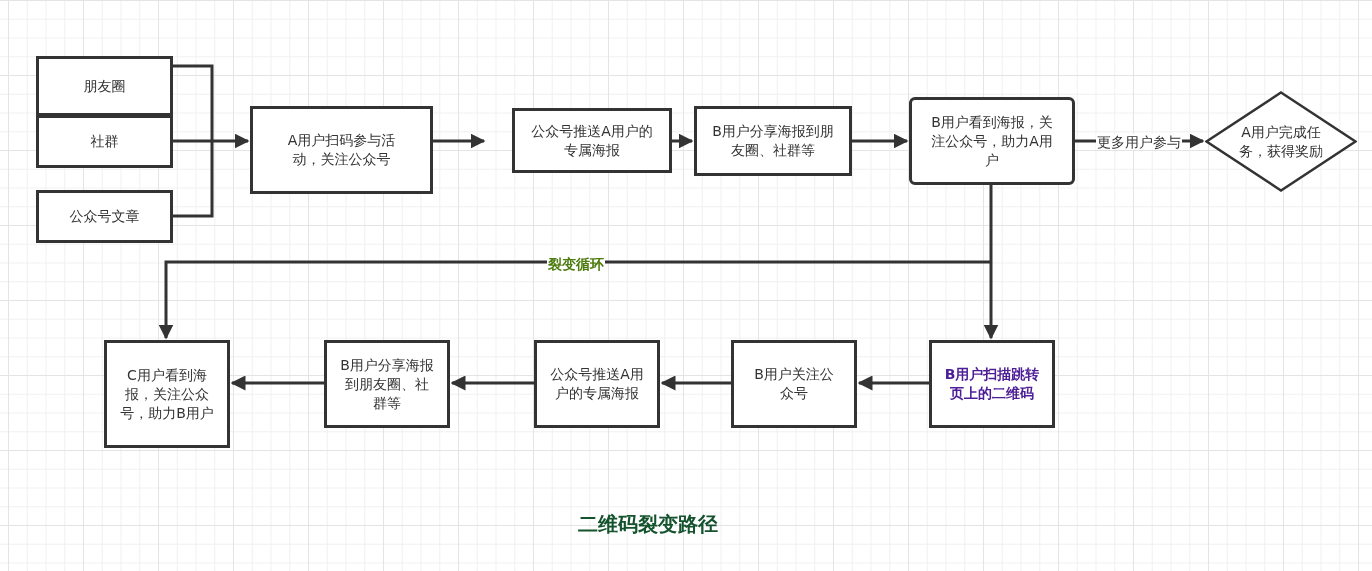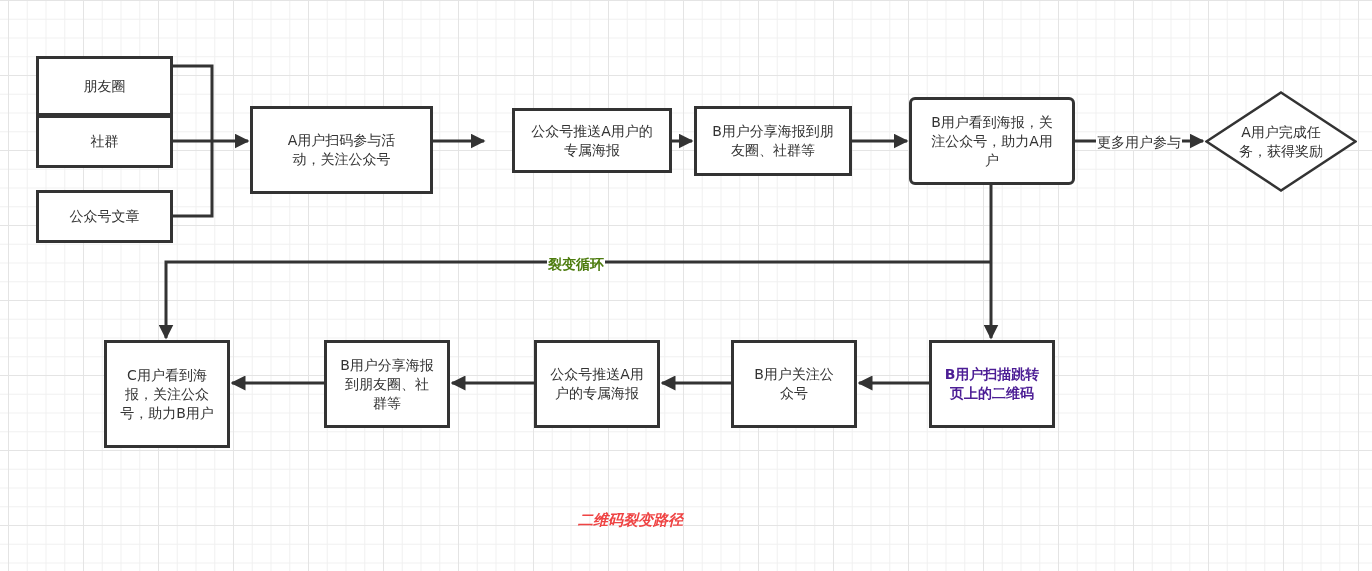--- a/index.html
+++ b/index.html
@@ -34,23 +34,22 @@
   }
   .diamond svg { position: absolute; left: 0; top: 0; }
   .diamond span { position: relative; display: block; width: 86px; }
   .edge-label {
     position: absolute; background: #ffffff; font-size: 14px; line-height: 16px;
     white-space: nowrap; padding: 0 1px;
   }
   .edge-label.more { color: #333333; margin-left: 7px; }
   .edge-label.loop { color: #4d7c0f; font-weight: bold; }
   .title {
-    position: absolute; color: #ef4444; font-weight: bold; font-size: 15px;
+    position: absolute; color: #14532d; font-weight: bold; font-size: 20px;
     white-space: nowrap;
-    font-style: italic;
   }
 </style>
 </head>
 <body>
 
 <svg id="edges" xmlns="http://www.w3.org/2000/svg">
   <defs>
     <marker id="arr" viewBox="0 0 10 10" refX="9" refY="5" markerWidth="5" markerHeight="5" orient="auto" markerUnits="strokeWidth">
       <path d="M0,0 L10,5 L0,10 z" fill="#333333"></path>
     </marker>

